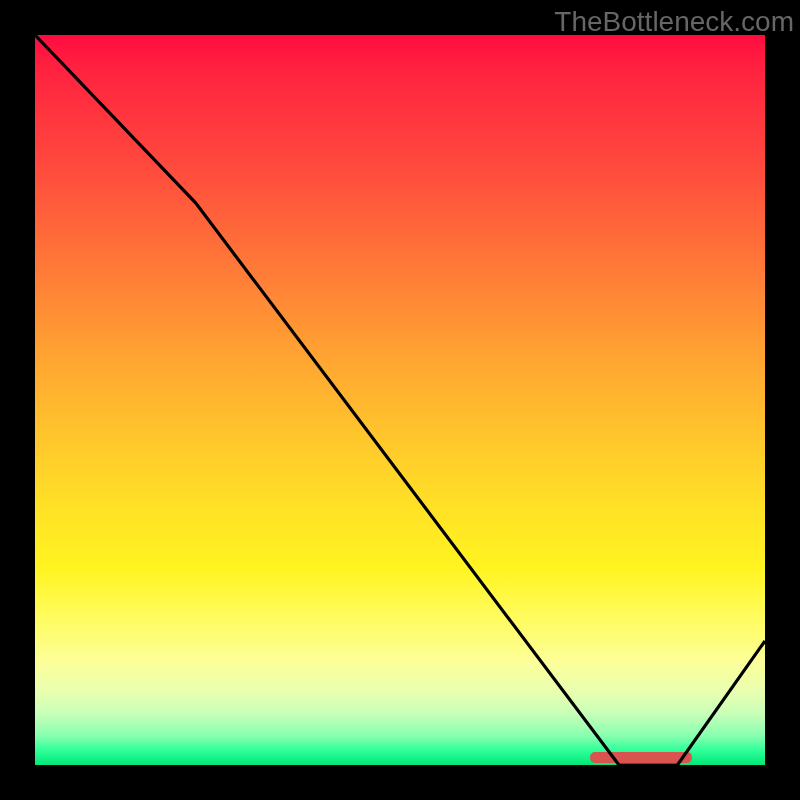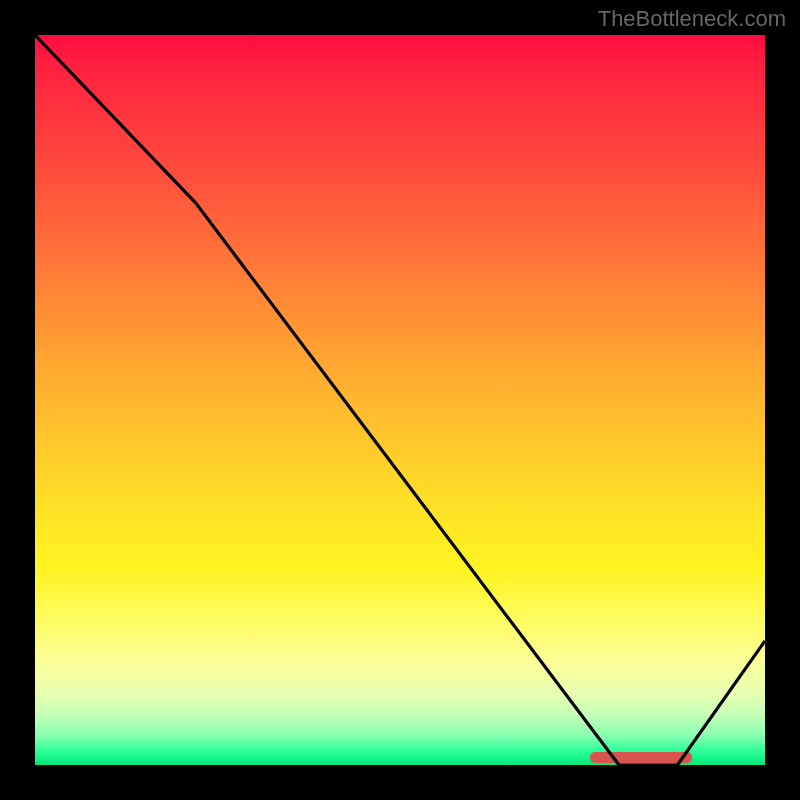--- a/index.html
+++ b/index.html
@@ -6,23 +6,23 @@
   body {
     width: 800px;
     height: 800px;
     background: #000;
     position: relative;
     font-family: Arial, sans-serif;
   }
   .attribution {
     position: absolute;
     top: 6px;
-    right: 14px;
+    right: 6px;
     color: #666;
-    font-size: 22px;
+    font-size: 28px;
     font-weight: 500;
     z-index: 10;
   }
   .plot-area {
     position: absolute;
     left: 35px;
     top: 35px;
     width: 730px;
     height: 730px;
     background: linear-gradient(to bottom,

